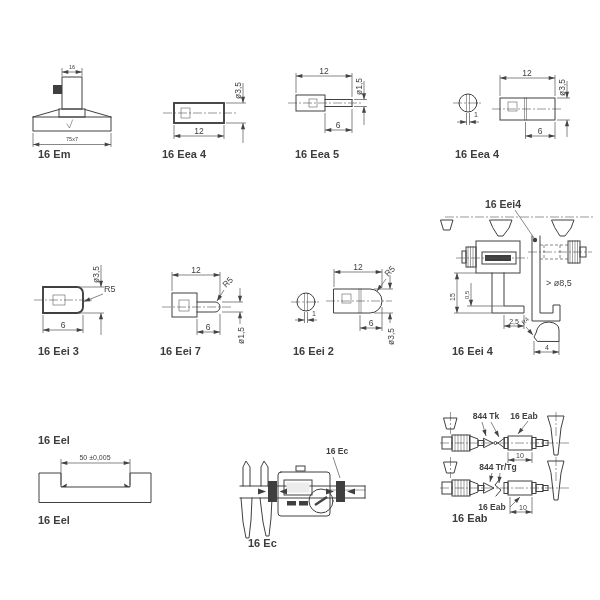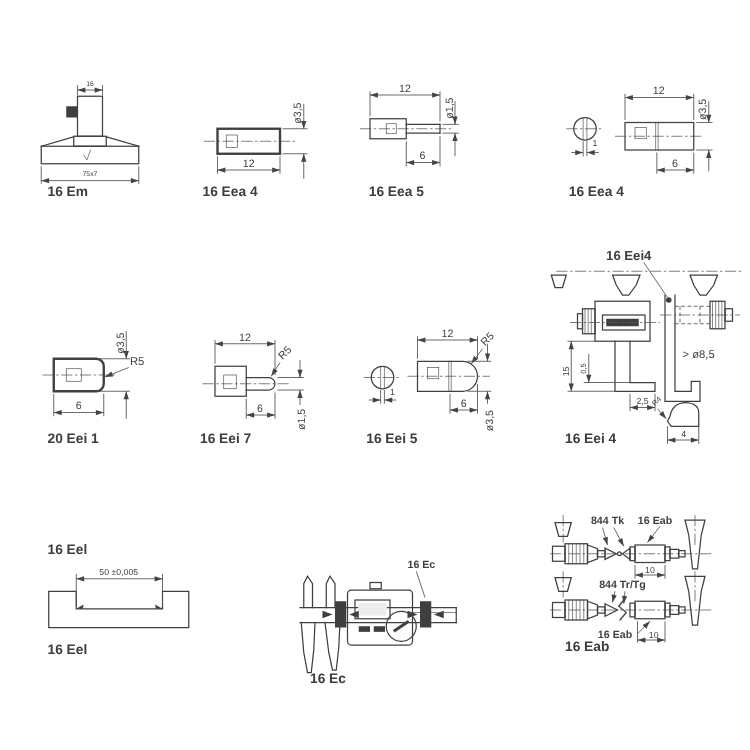--- a/index.html
+++ b/index.html
@@ -176,21 +176,21 @@
     <text class="dt" transform="translate(79,38) rotate(-90)">ø3,5</text>
     <text class="dt9" x="84" y="47">R5</text>
     <line class="dim" x1="83" y1="49" x2="64" y2="56.5" marker-end="url(#arr)"></line>
     <g class="dim">
       <line x1="23" y1="70" x2="23" y2="88"></line>
           <line x1="63" y1="70" x2="63" y2="88"></line>
       <line x1="23" y1="85" x2="63" y2="85" marker-start="url(#arr)" marker-end="url(#arr)"></line>
     </g>
     <text class="dt" x="43" y="82.5" text-anchor="middle">6</text>
   </svg>
-  <div class="fig-label" style="left:18px;top:100px">20 Eei 1</div>
+  <div class="fig-label" style="left:18px;top:100px">16 Eei 3</div>
 </figure>
 
 <figure class="fig" style="left:150px;top:240px;width:125px;height:130px">
   <svg width="125" height="130" viewBox="0 0 125 130">
     <line class="cl" x1="12" y1="67" x2="82" y2="67"></line>
     <rect class="ln" x="22" y="53" width="25" height="24"></rect>
     <rect class="ln thin" x="29" y="60" width="10" height="11"></rect>
     <path class="ln" d="M47,62 L65,62 A5,5 0 0 1 65,72 L47,72"></path>
     <g class="dim">
       <line x1="22" y1="51" x2="22" y2="32"></line>
@@ -252,21 +252,21 @@
     </g>
     <text class="dt" x="91" y="80.5" text-anchor="middle">6</text>
     <g class="dim">
       <line x1="94" y1="44" x2="113" y2="44"></line>
           <line x1="94" y1="68" x2="113" y2="68"></line>
       <line x1="110" y1="30" x2="110" y2="44" marker-end="url(#arr)"></line>
       <line x1="110" y1="78" x2="110" y2="68" marker-end="url(#arr)"></line>
     </g>
     <text class="dt" transform="translate(114,100) rotate(-90)">ø3,5</text>
   </svg>
-  <div class="fig-label" style="left:13px;top:100px">16 Eei 5</div>
+  <div class="fig-label" style="left:13px;top:100px">16 Eei 2</div>
 </figure>
 
 <figure class="fig" style="left:440px;top:195px;width:160px;height:168px">
   <svg width="160" height="168" viewBox="0 0 160 168">
     <text class="bt10" x="63" y="13" text-anchor="middle">16 Eei4</text>
     <line class="dim" x1="75" y1="15" x2="94" y2="43"></line>
     <circle class="dk" cx="95" cy="45" r="2.2"></circle>
     <line class="cl" x1="5" y1="22" x2="155" y2="22"></line>
     <path class="ln" d="M1,25 L13,25 L10,35 L4,35 Z"></path>
     <path class="ln" d="M50,25 L72,25 L69,33 L63,41 L58,41 L53,33 Z"></path>

